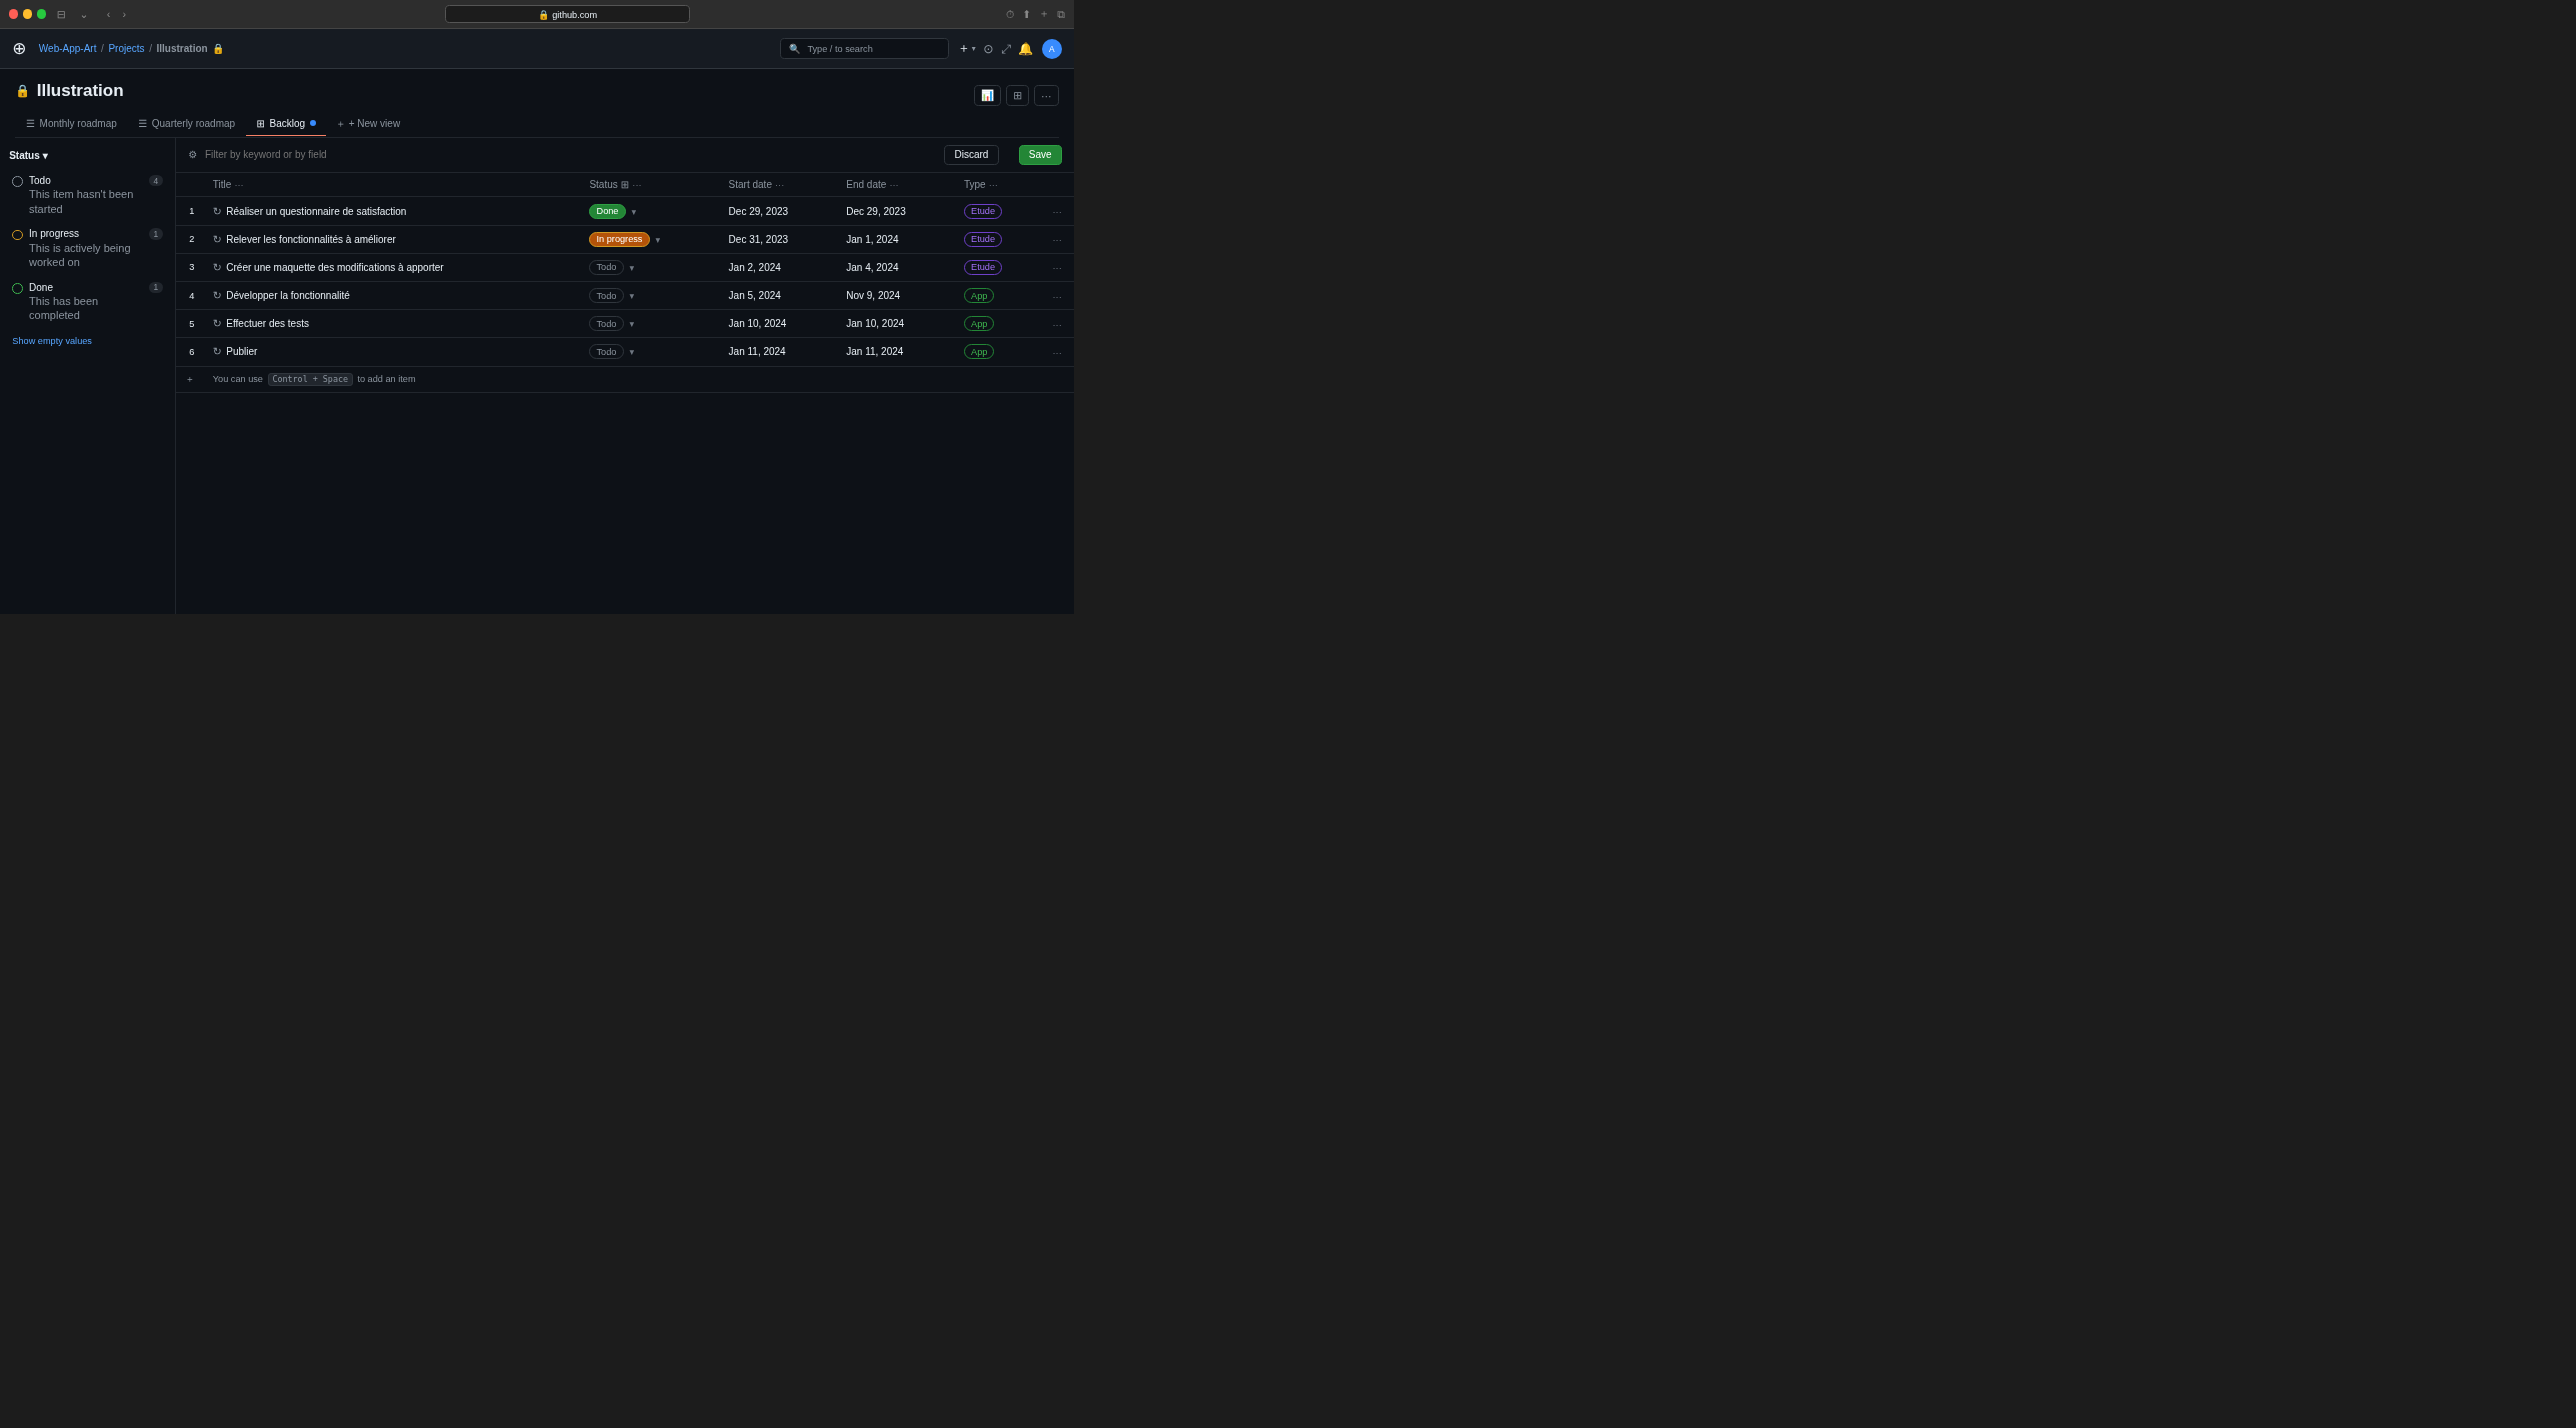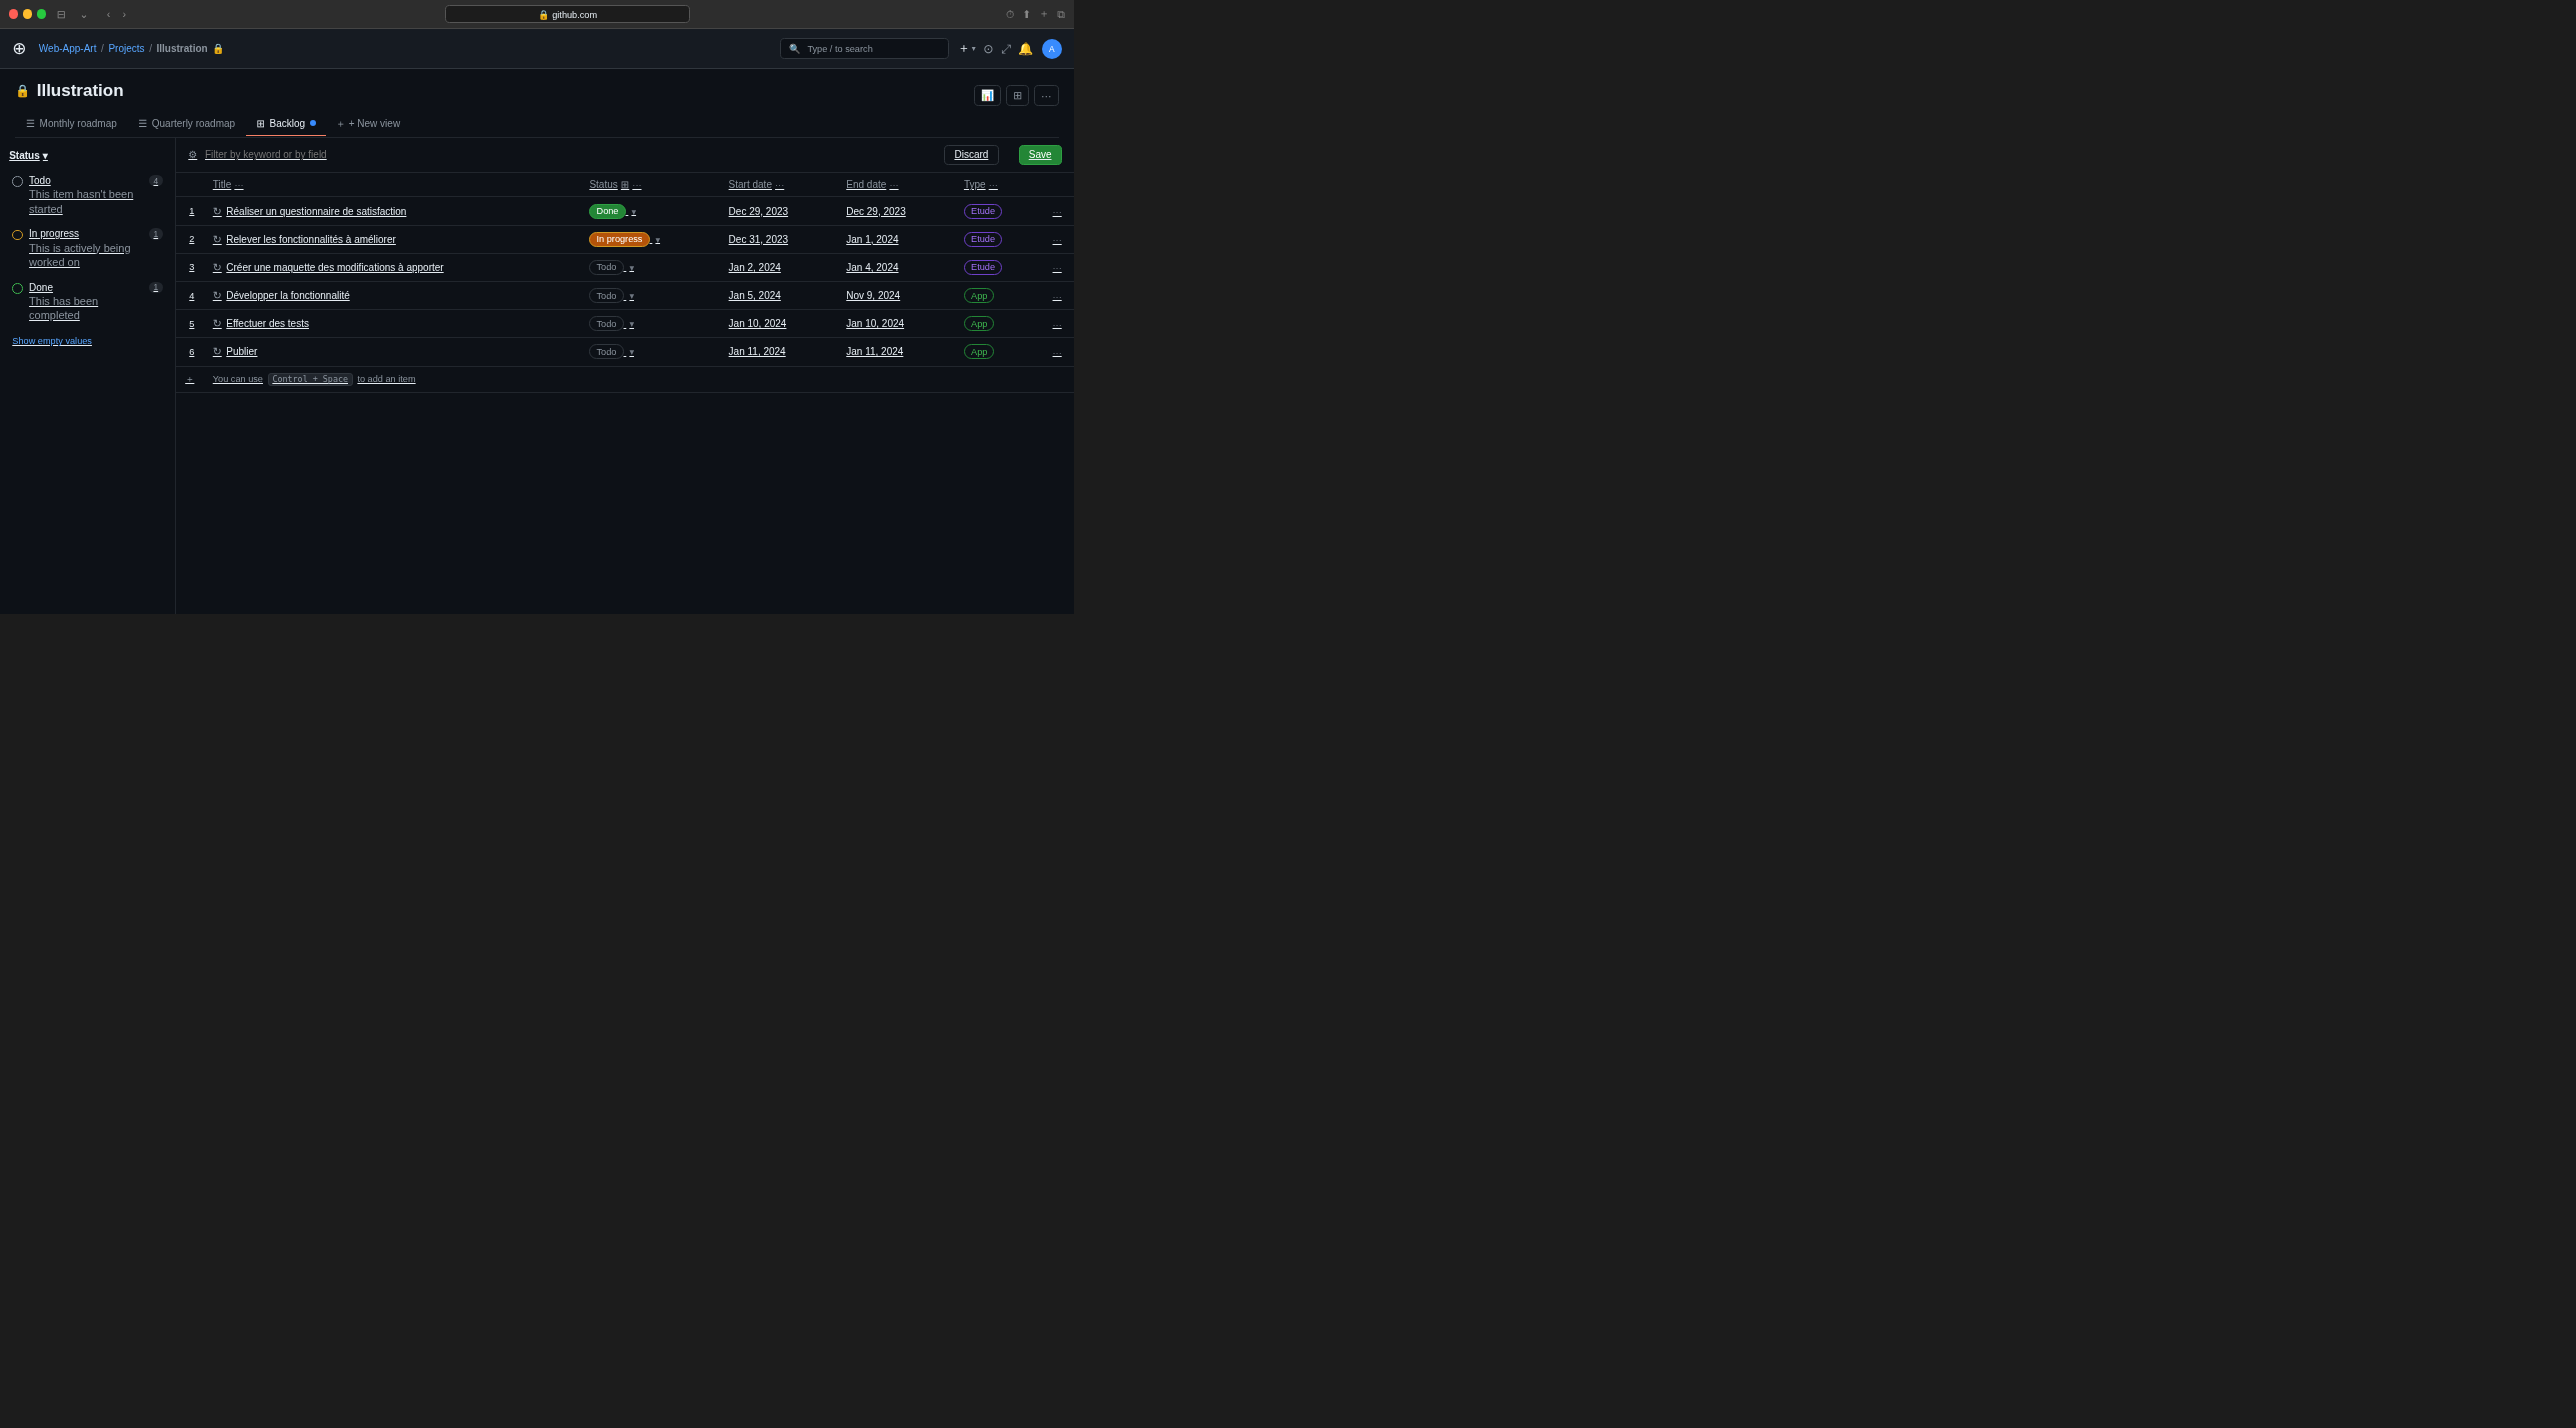--- a/index.html
+++ b/index.html
@@ -156,21 +156,20 @@
       cursor: pointer;
       background: none;
       border: none;
     }
 
     
     .content-area {
       display: flex;
       flex: 1;
       overflow: hidden;
-      text-decoration: underline;
     }
 
     
     .sidebar {
       width: 176px;
       background: #0d1117;
       border-right: 0.8px solid #21262d;
       padding: 12.3px 9.2px;
       flex-shrink: 0;
     }

